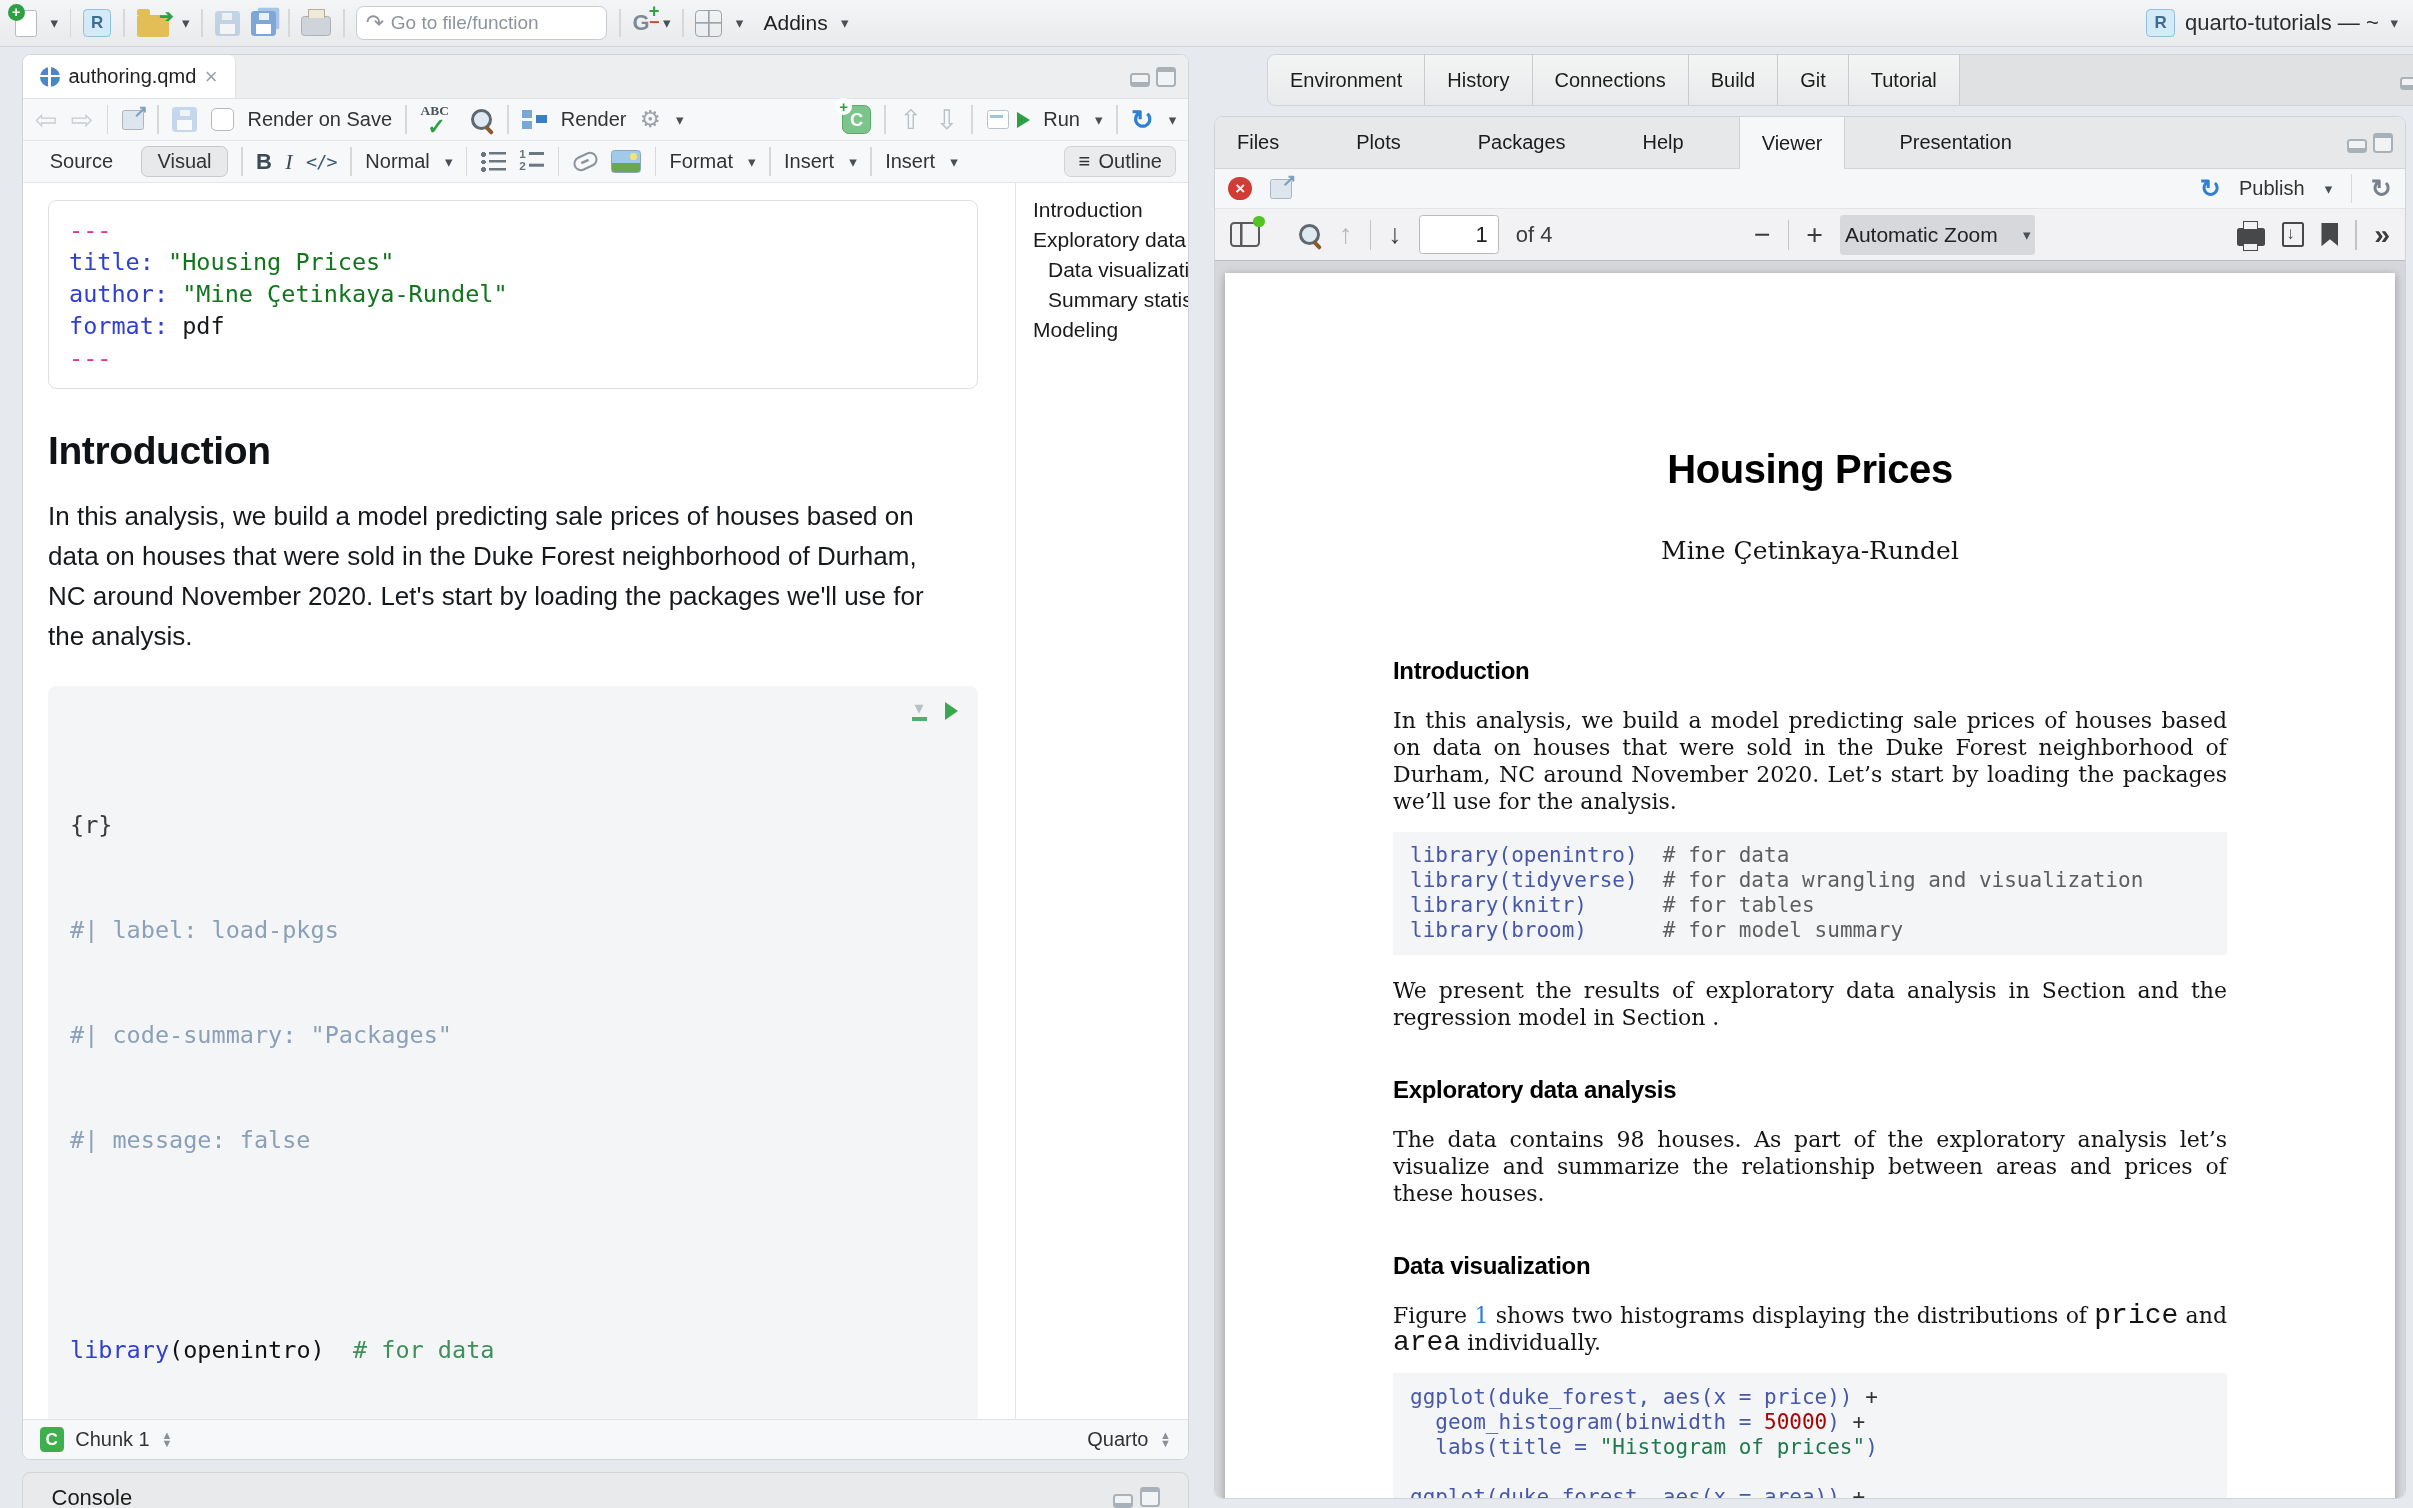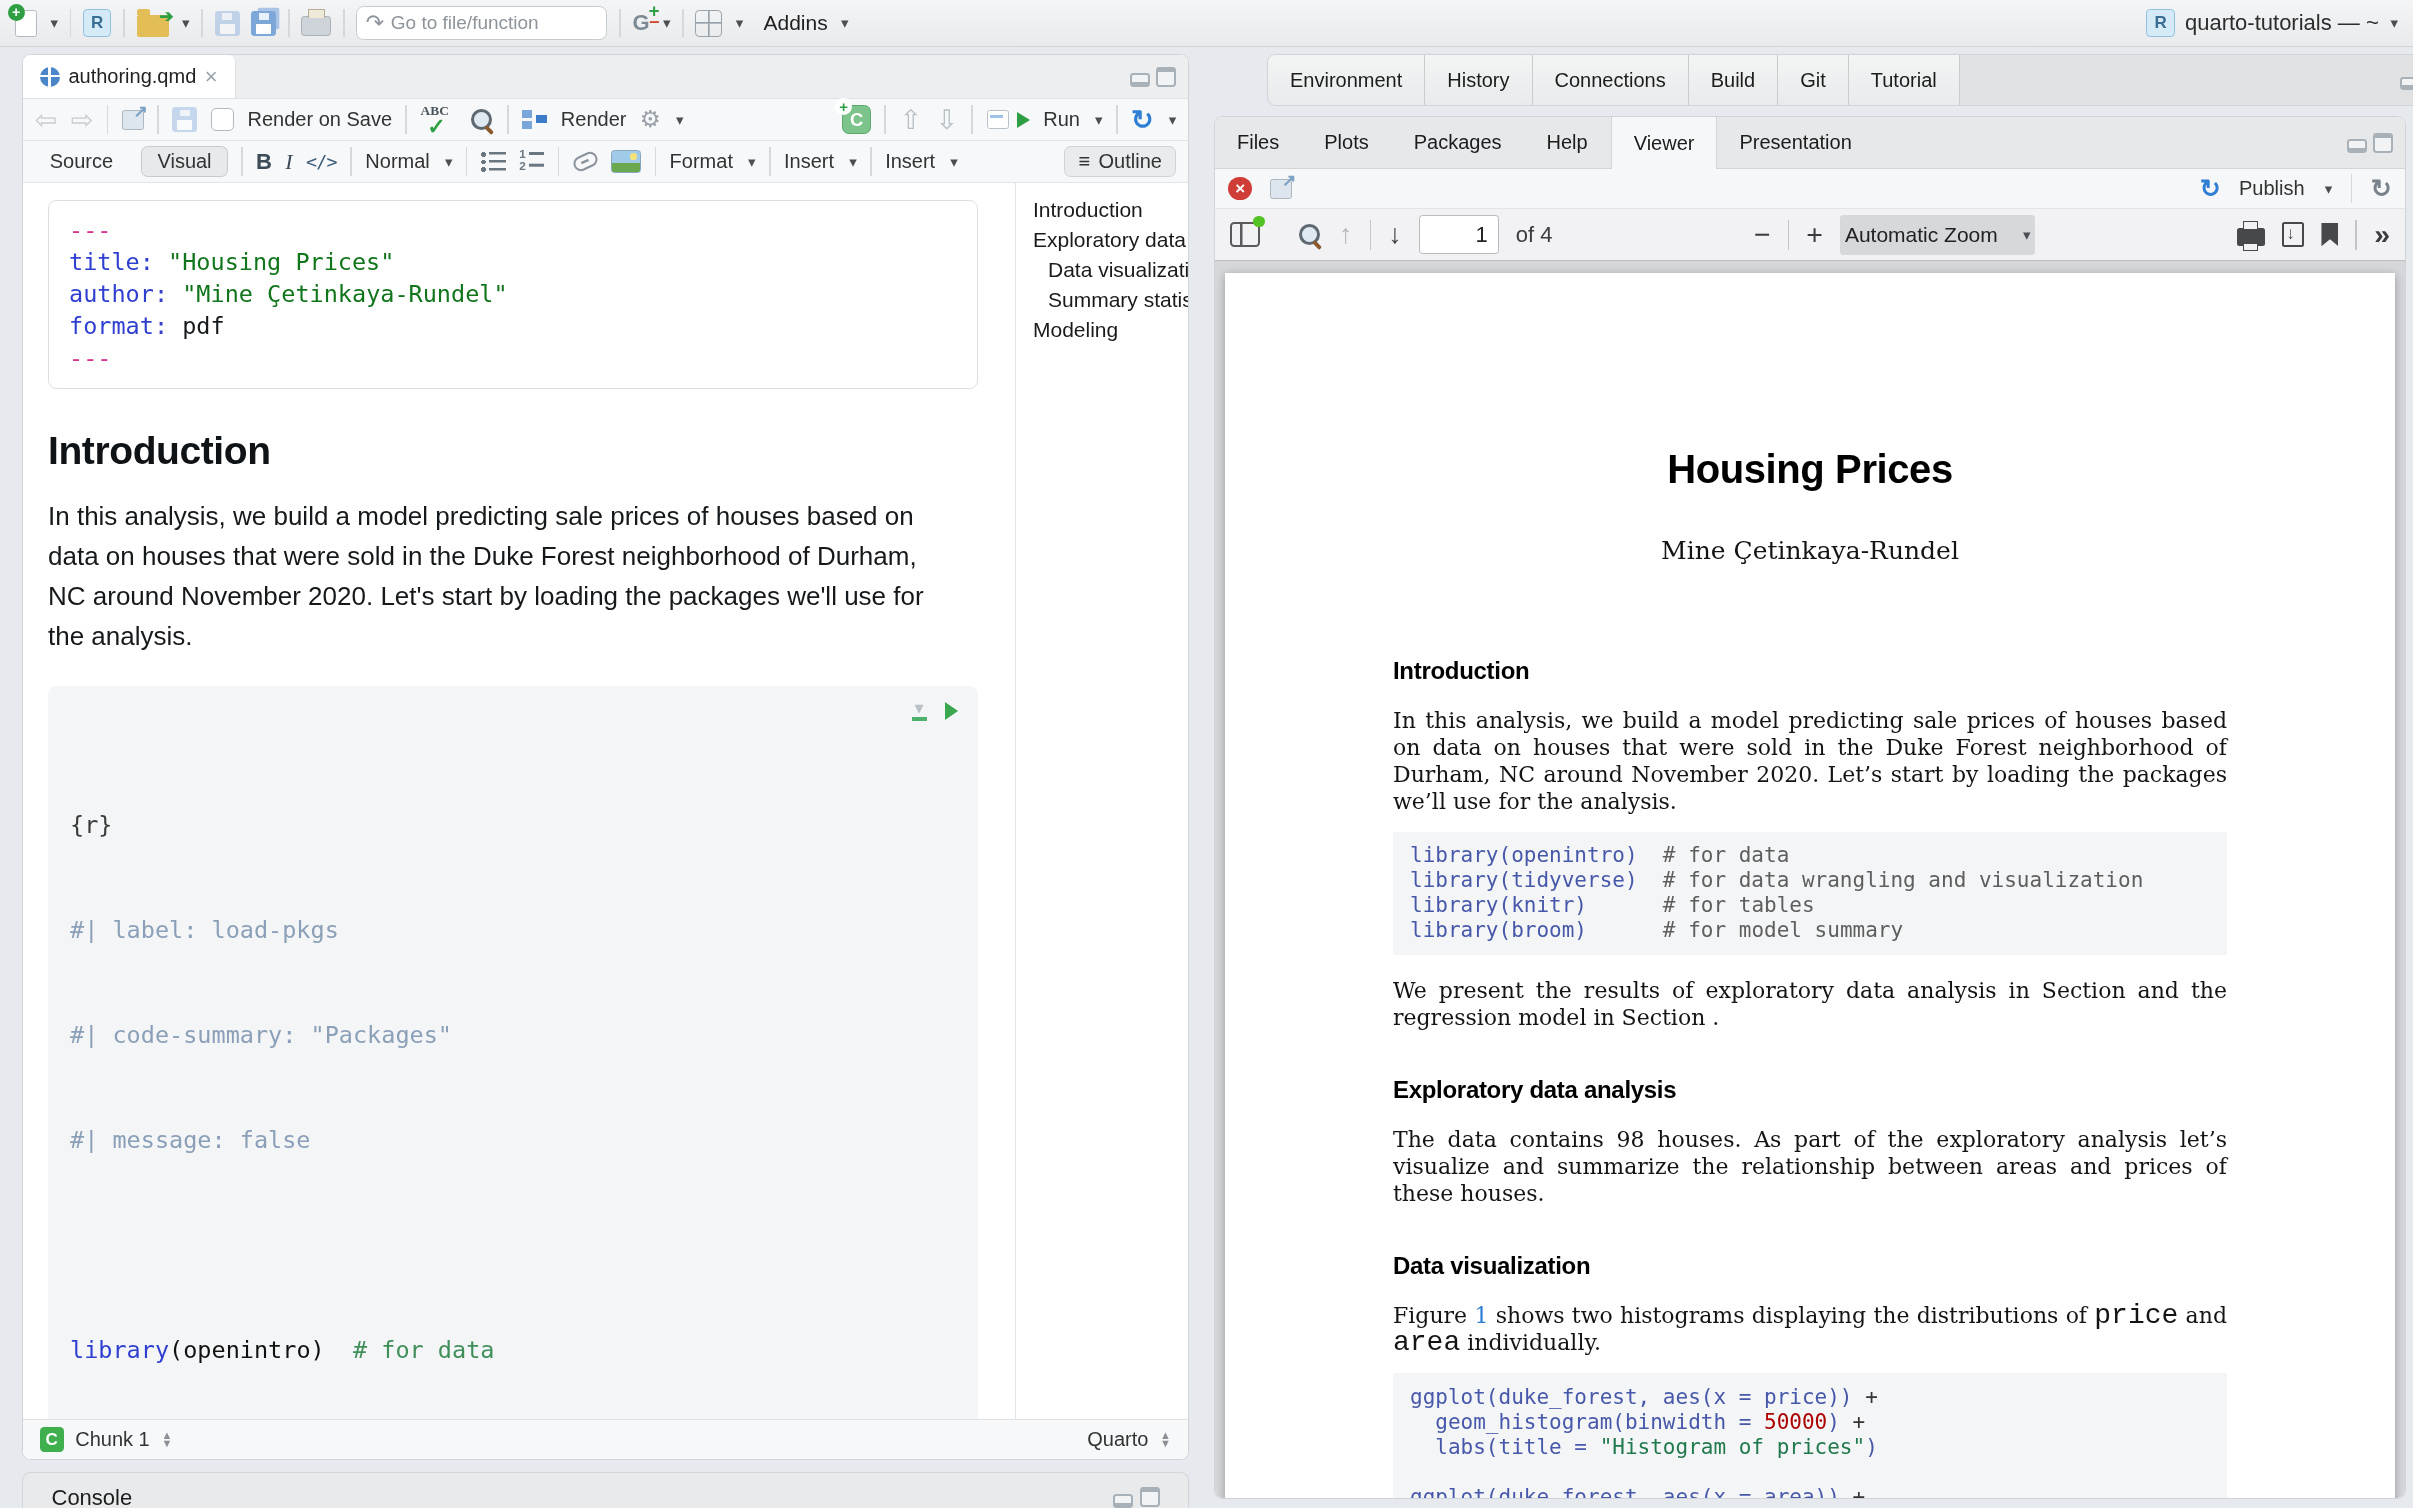--- a/index.html
+++ b/index.html
@@ -135,21 +135,21 @@
 
   
   #console-pane { left:22px; top:1472px; width:1167px; height:50px; background:#e9eaeb; border:1.7px solid #d2d5d8; border-bottom:none; border-radius:8.4px 8.4px 0 0; display:flex; align-items:center; padding:0 28.5px; font-size:22px; color:#1d1d1d; position:absolute; }
 
   
   #env-pane { left:1267px; top:54px; width:1192px; height:52px; background:#dfe1e3; display:flex; align-items:stretch; }
   .etab { display:flex; align-items:center; padding:0 22px; background:linear-gradient(#f3f4f4,#e9eaeb); border-right:1.7px solid #c9cbcd; font-size:20px; color:#1c1c1c; }
 
   
   #viewer-pane { left:1214px; top:116px; width:1192px; height:1383px; display:flex; flex-direction:column; }
-  #viewer-tabbar { height:52px; background:#e7e8ea; border-bottom:1.7px solid #d2d4d6; display:flex; align-items:stretch; flex:none; }
+  #viewer-tabbar { height:52px; background:#e7e8ea; border-bottom:1.7px solid #d2d4d6; display:flex; align-items:stretch; flex:none;gap:32px; }
   .vtab { display:flex; align-items:center; padding:0 22px; font-size:20px; color:#1c1c1c; border-right:1.7px solid transparent; }
   .vtab.active { background:#f6f7f8; border-left:1.7px solid #d2d4d6; border-right:1.7px solid #d2d4d6; margin-bottom:-1.7px; }
   #viewer-toolbar { height:40px; background:#f6f7f8; border-bottom:1.7px solid #e2e4e6; display:flex; align-items:center; padding:0 13.4px; gap:18.4px; font-size:20px; color:#333; flex:none; }
   .stop { width:23.5px; height:23.5px; border-radius:50%; background:#cf3d37; color:#fff; font-size:17px; font-weight:bold; display:flex; align-items:center; justify-content:center; }
   #pdf-toolbar { height:52px; background:#f2f2f4; border-bottom:1.7px solid #bcbdbf; display:flex; align-items:center; padding:0 15px; gap:17px; font-size:22px; color:#3c3c3e; flex:none; }
   .sb-toggle { width:30px; height:25px; border:2.5px solid #5a5a5c; border-radius:4.2px; position:relative; background:linear-gradient(#5a5a5c,#5a5a5c) 7.5px 0/2.5px 100% no-repeat; }
   .sb-toggle .dot { position:absolute; right:-6.7px; top:-8.4px; width:11.7px; height:11.7px; border-radius:50%; background:#53c222; }
   .pdf-sep { width:1.7px; height:30px; background:#c3c4c6; }
   .pgbox { width:80px; height:39px; background:#fff; border:1.7px solid #b9babc; border-radius:3.4px; font-size:22px; text-align:right; padding-right:10px; color:#222; font-family:"Liberation Sans",sans-serif; }
   .zoomsel { height:40px; background:#d7d8dc; border-radius:3.4px; display:flex; align-items:center; gap:23.5px; padding:0 5px; font-size:21px; color:#222; }

